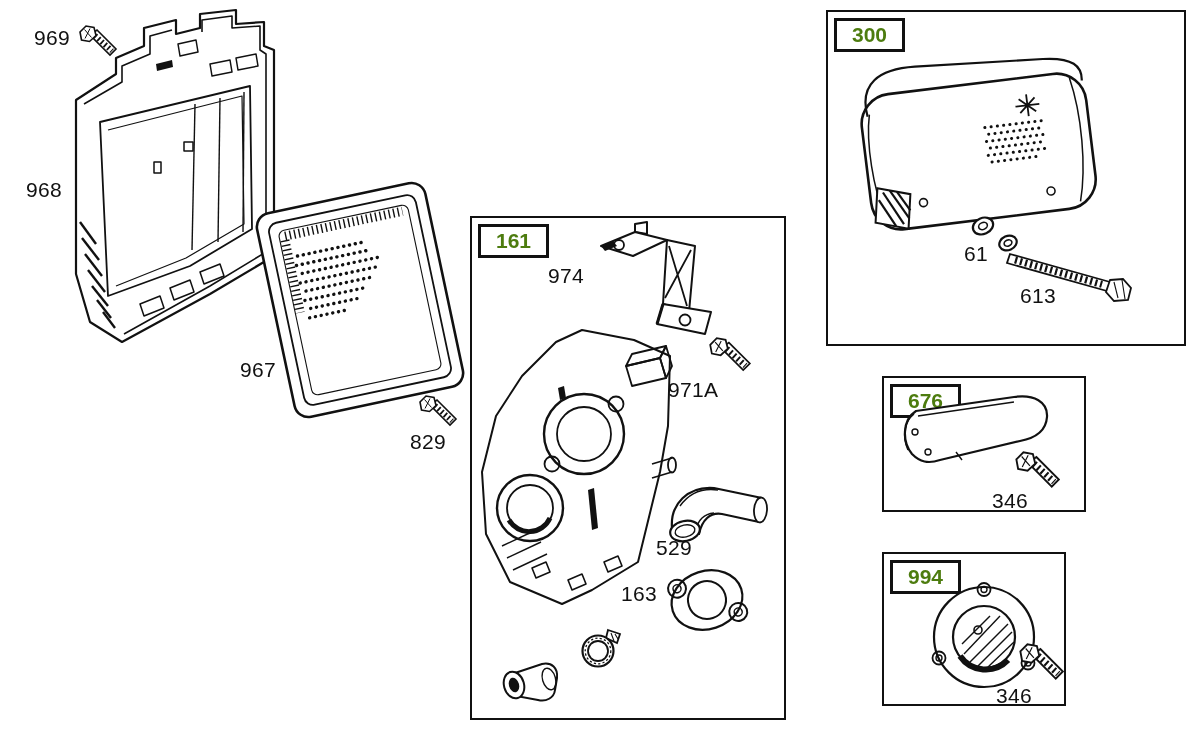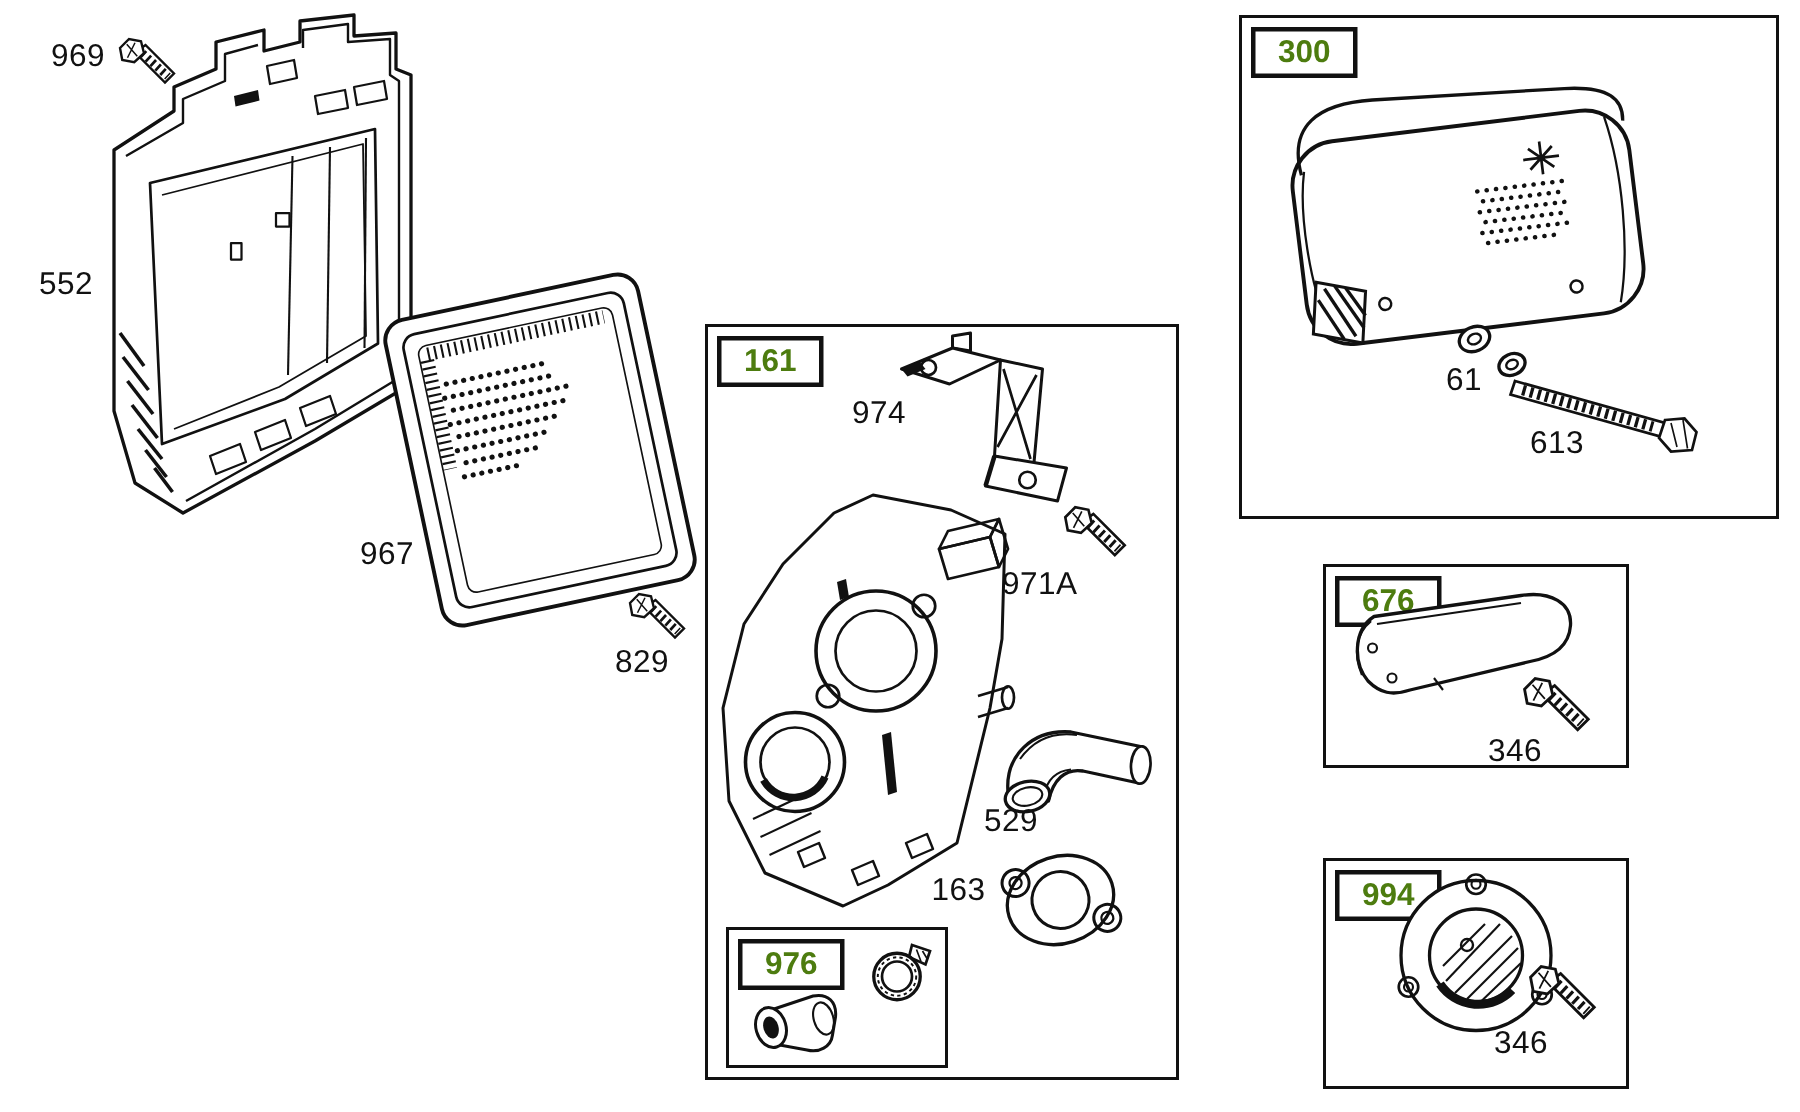--- a/index.html
+++ b/index.html
@@ -33,27 +33,24 @@
   </div>
 
   <div class="gbox" style="left:470px;top:216px;width:316px;height:504px">
     <div class="gbox-label">161</div>
   </div>
 
   <div class="gbox" style="left:882px;top:376px;width:204px;height:136px">
     <div class="gbox-label">676</div>
   </div>
 
-  <div class="gbox" style="left:882px;top:572px;width:204px;height:154px">
+  <div class="gbox" style="left:882px;top:552px;width:184px;height:154px">
     <div class="gbox-label">994</div>
   </div>
 
-  <div class="gbox" style="left:484px;top:618px;width:148px;height:94px">
-    <div class="gbox-label">976</div>
-  </div>
 
   <svg class="part" style="left:78px;top:24px" width="44" height="38" viewBox="0 0 44 38">
     <use href="#sym-screw"></use>
   </svg>
 
   <svg class="part" style="left:60px;top:4px" width="238" height="345" viewBox="0 0 238 345">
     <g fill="none" stroke="#111" stroke-width="2.2" stroke-linejoin="round">
       <path fill="#fff" d="M16,96 L56,70 L56,54 L84,42 L84,24 L116,16 L116,30 L140,24 L140,10 L176,6 L176,20 L204,18 L204,42 L214,46 L214,252 L150,290 L62,338 L30,318 L16,270 Z"></path>
       <path stroke-width="1.6" d="M24,100 L62,78 L62,62 L90,50 L90,32 L112,26"></path>
       <path stroke-width="1.6" d="M142,28 L142,16 L172,12 L172,24 L200,22 L200,46 L206,50 L206,248 L150,282 L64,330"></path>
@@ -278,24 +275,24 @@
       </g>
       <circle cx="52" cy="50" r="4" stroke-width="1.6"></circle>
     </g>
   </svg>
 
   <svg class="part" style="left:1018px;top:642px" width="50" height="44" viewBox="0 0 50 44">
     <use href="#sym-screw" transform="scale(1.18)"></use>
   </svg>
 
   <div class="callout" style="left:34px;top:26px">969</div>
-  <div class="callout" style="left:26px;top:178px">552</div>
+  <div class="callout" style="left:26px;top:178px">968</div>
   <div class="callout" style="left:240px;top:358px">967</div>
   <div class="callout" style="left:410px;top:430px">829</div>
-  <div class="callout" style="left:568px;top:264px">974</div>
+  <div class="callout" style="left:548px;top:264px">974</div>
   <div class="callout" style="left:668px;top:378px">971A</div>
   <div class="callout" style="left:656px;top:536px">529</div>
   <div class="callout" style="left:621px;top:582px">163</div>
   <div class="callout" style="left:964px;top:242px">61</div>
   <div class="callout" style="left:1020px;top:284px">613</div>
   <div class="callout" style="left:992px;top:489px">346</div>
   <div class="callout" style="left:996px;top:684px">346</div>
 
 </div>
 

